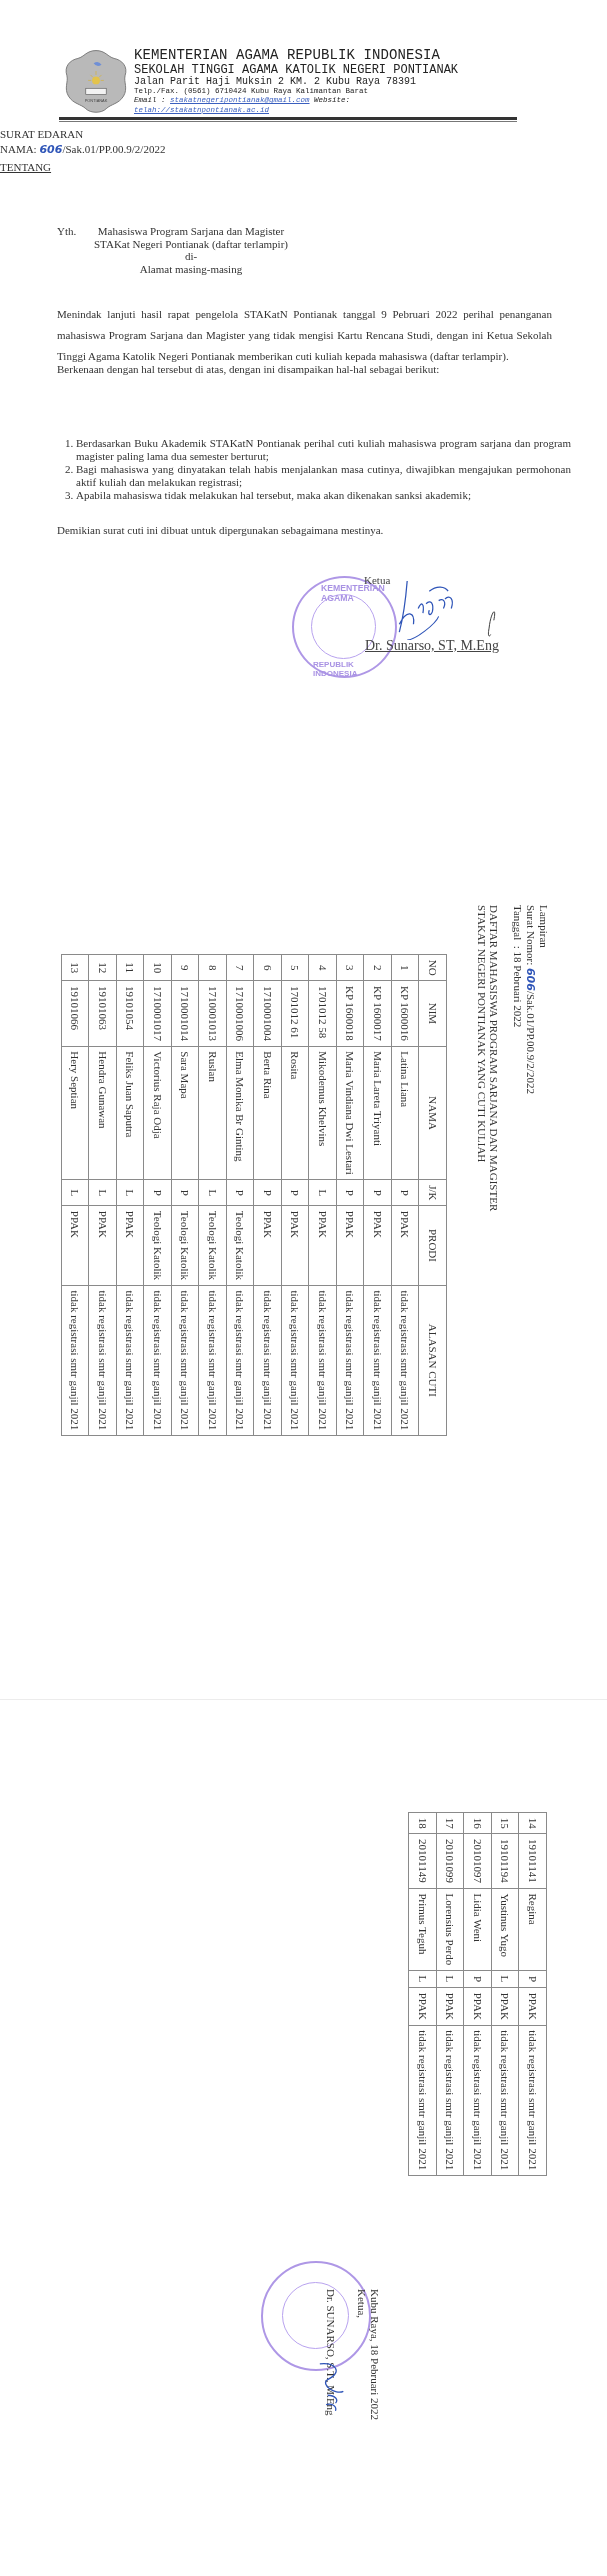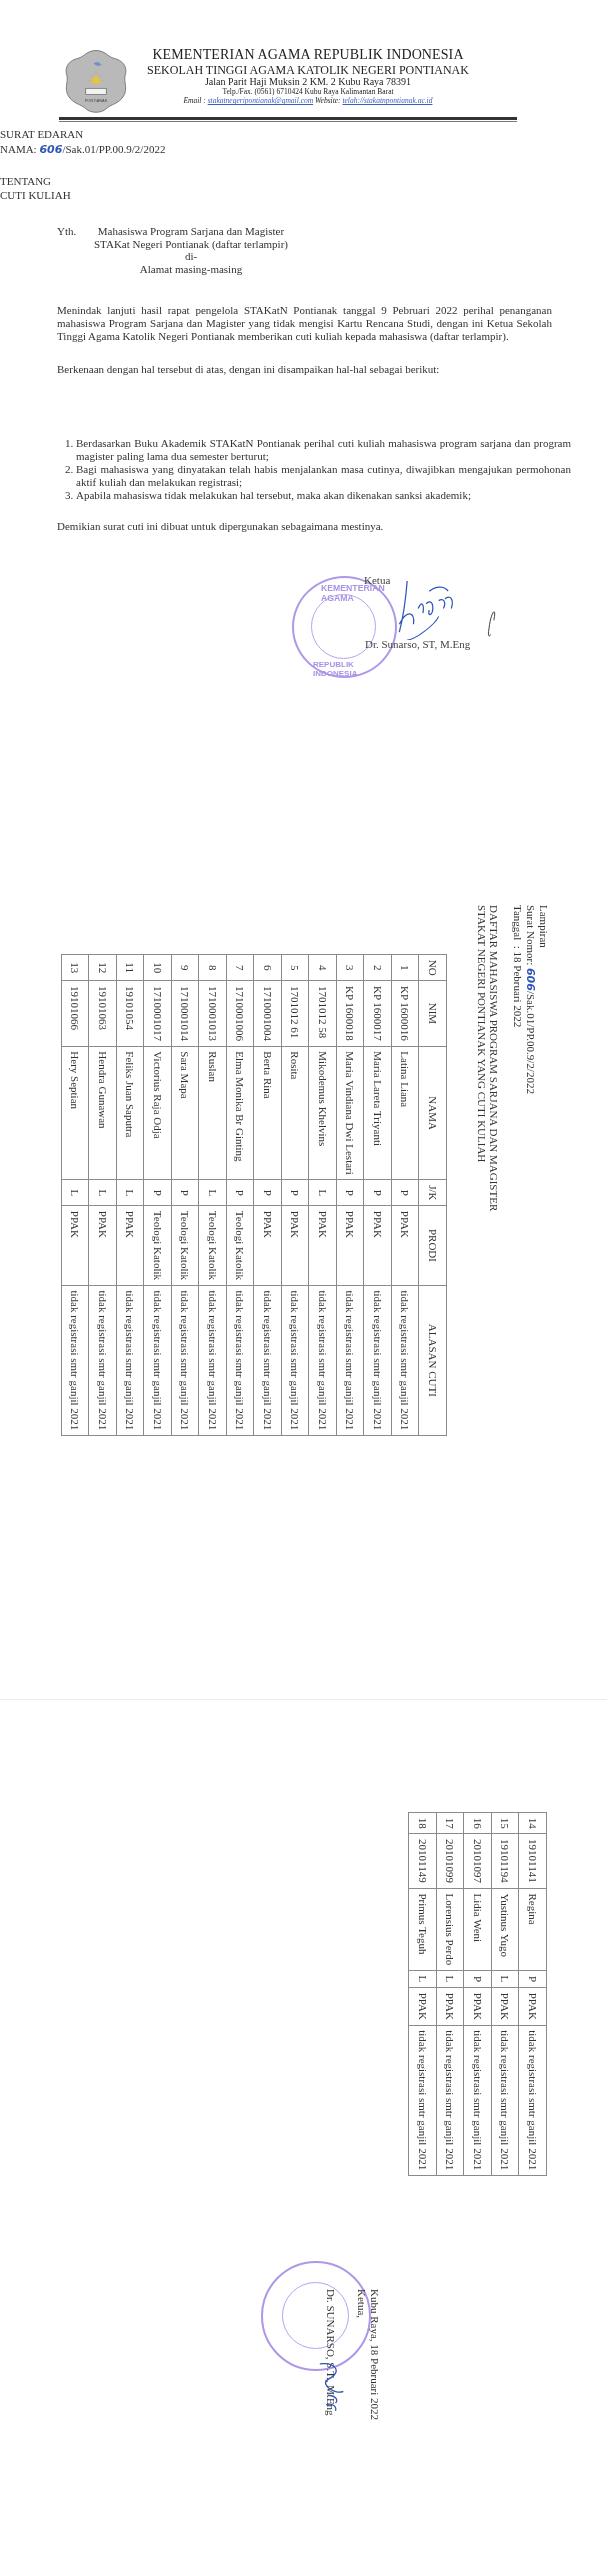--- a/index.html
+++ b/index.html
@@ -2,46 +2,46 @@
 <html style="font-size:12.6px"><head>
 <meta charset="utf-8">
 <style>
   html, body { margin:0; padding:0; background:#ffffff; }
   body { width:607px; height:2576px; position:relative; overflow:hidden; font-family:"Liberation Serif", serif; color:#2b2b2b; }
   .page { position:absolute; left:0; width:607px; background:#fff; }
   .page-sep { position:absolute; left:0; width:607px; height:0.8px; background:#ececec; }
 
   
   .logo { position:absolute; left:62px; top:49px; width:68px; height:66px; }
-  .kop { position:absolute; left:134px; top:47px; width:348px; text-align:center; font-family:Liberation Serif, serif; color:#222; }
+  .kop { position:absolute; left:134px; top:47px; width:348px; text-align:left; font-family:Liberation Mono, monospace; color:#222; }
   .kop .l1 { font-size:14px; line-height:16px; letter-spacing:0.1px; }
   .kop .l2 { font-size:12px; line-height:14.2px; }
   .kop .l3 { font-size:10px; line-height:9.5px; }
   .kop .l4 { font-size:7.5px; line-height:9.5px; }
   .kop .l5 { font-size:7.5px; line-height:9.5px; font-style:italic; }
   .kop .l5 .lnk { color:#3a5fbf; text-decoration:underline; }
   .kop-rule { position:absolute; left:59px; top:117px; width:458px; height:3.2px; background:#333; }
   .kop-rule2 { position:absolute; left:59px; top:121px; width:458px; height:0.8px; background:#777; }
 
   .title { position:absolute; left:0; width:607px; text-align:left; font-size:11px; line-height:14.2px; color:#333; }
   .hand { color:#2f55b8; font-family:"DejaVu Sans", sans-serif; font-style:italic; font-weight:bold; }
 
-  .body-text { position:absolute; left:57px; width:495px; font-size:11px; line-height:13px; color:#333; text-align:justify; }
+  .body-text { position:absolute; left:57px; width:495px; font-size:11px; line-height:21px; color:#333; text-align:justify; }
   .yth { position:absolute; left:57px; top:225px; font-size:11px; line-height:12.6px; color:#333; }
   .yth .lbl { position:absolute; left:0; top:0; }
   .yth .addr { position:absolute; left:37px; top:0; white-space:nowrap; }
   .yth .addr div { height:12.6px;text-align:center; }
   ol.points { position:absolute; left:57px; top:437px; width:495px; margin:0; padding:0 0 0 19px; font-size:11px; line-height:13px; color:#333; text-align:justify; }
   ol.points li { padding-left:0; }
 
   .stamp { position:absolute; border-radius:50%; border:2.4px solid #9b7ee0; opacity:0.8; }
   .stamp-inner { position:absolute; border-radius:50%; border:1.6px solid #a68bea; }
   .stamp-text { position:absolute; font-family:"Liberation Sans", sans-serif; font-weight:bold; color:#9377dd; font-size:8.7px; }
   .sig-ketua { position:absolute; left:364px; top:574px; font-size:11px; color:#444; }
-  .sig-name { position:absolute; left:365px; top:638px; font-size:11px; color:#444; }
+  .sig-name { position:absolute; left:365px; top:638px; font-size:14px; color:#444; text-decoration:underline; }
 
   
   .rot-wrap { position:absolute; transform-origin:0 0; transform:rotate(90deg); }
   .rot-text { font-size:11px; line-height:12.6px; color:#333; white-space:nowrap; }
   table.list { border-collapse:collapse; font-family:"Liberation Serif", serif; font-size:11px; color:#333; }
   table.list td, table.list th { border:0.8px solid #8a8a8a; padding:0 4.7px; height:26.5px; font-weight:normal; vertical-align:middle; text-align:left; white-space:nowrap; }
   table.list th { text-align:center; }
   table.list td.c-no { text-align:center; width:33px; }
   table.list td.c-jk { text-align:center; width:25px; }
   .col-no { width:33px; } .col-nim { width:109px; } .col-nama { width:126px; } .col-jk { width:25px; } .col-prodi { width:100px; } .col-alasan { width:187px; }
@@ -75,22 +75,21 @@
       <span>Email : </span><span class="lnk">stakatnegeripontianak@gmail.com</span><span> Website: </span><span class="lnk">telah://stakatnpontianak.ac.id</span>
     </div>
   </div>
   <div class="kop-rule"></div>
   <div class="kop-rule2"></div>
 
   <div class="title" style="top:127px;">SURAT EDARAN</div>
   <div class="title" style="top:142px;">
     <span>NAMA: </span><span class="hand">606</span><span>/Sak.01/PP.00.9/2/2022</span>
   </div>
-  <div class="title" style="top:174px;">TENTANG</div>
-  <div class="title" style="top:188px;">CUTI KULIAH</div>
+  <div class="title" style="top:160px;text-decoration:underline;">TENTANG</div>
 
   <div class="yth">
     <span class="lbl">Yth.</span>
     <div class="addr">
       <div>Mahasiswa Program Sarjana dan Magister</div>
       <div>STAKat Negeri Pontianak (daftar terlampir)</div>
       <div>di-</div>
       <div>Alamat masing-masing</div>
     </div>
   </div>

